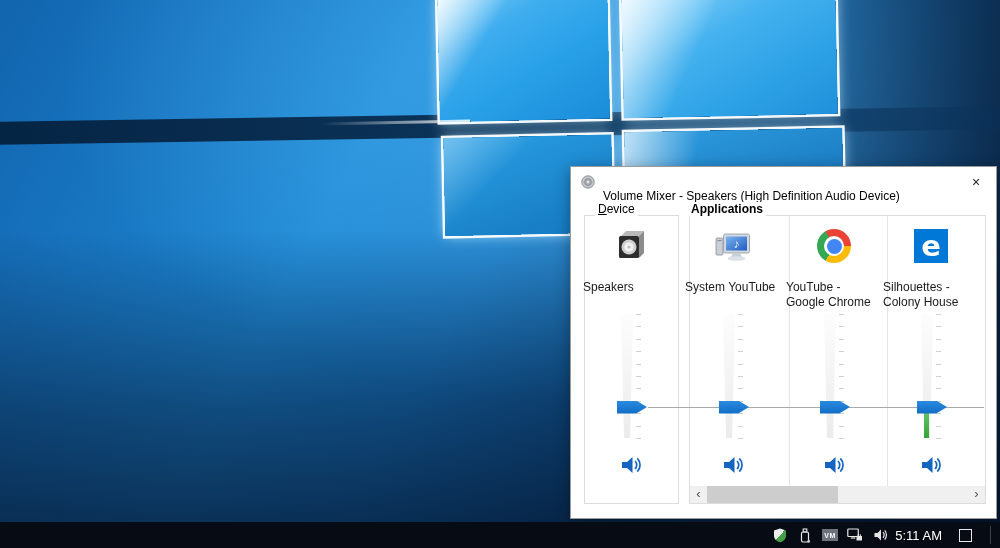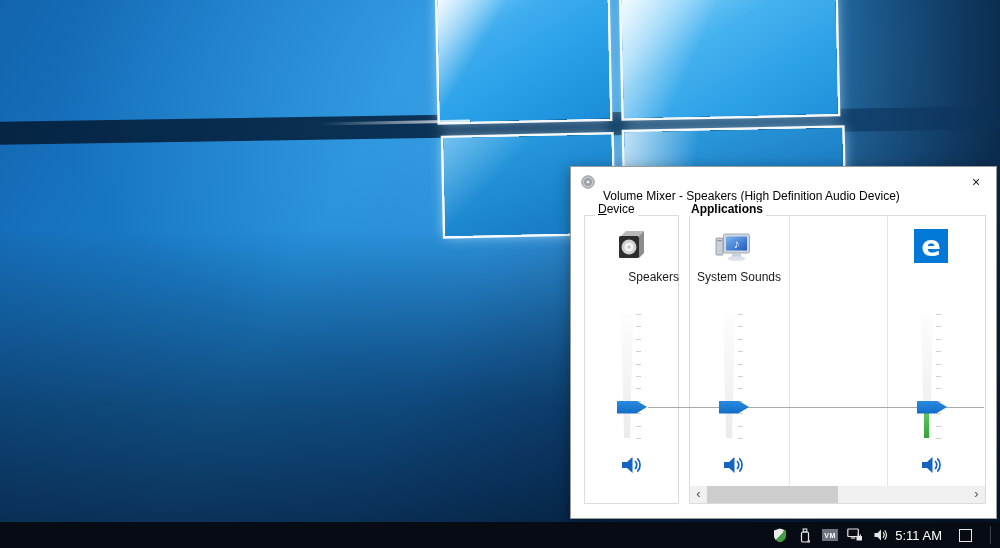--- a/index.html
+++ b/index.html
@@ -52,21 +52,21 @@
   .gb-label { position:absolute; top:5px; font-size:12px; color:#000; background:#fff; padding:0 3px; z-index:3;text-align:center; }
   #lbl-device { left:24px; }
   #lbl-device::first-letter { text-decoration:underline; }
   #lbl-apps { left:117px;font-weight:bold; }
 
   .col-sep { position:absolute; top:19px; width:1px; height:270px; background:#e4e4e4; }
 
   
   .channel { position:absolute; top:32px; width:96px; height:252px; }
   .app-icon-wrap { position:relative; width:34px; height:34px; margin:0 auto; }
-  .app-name { margin-top:7px; text-align:right; font-size:12px; line-height:15px; color:#1a1a1a; }
+  .app-name { margin-top:17px; text-align:left; font-size:12px; line-height:15px; color:#1a1a1a; }
 
   .track { position:absolute; left:38px; top:85px; width:12px; height:124px;
     background:linear-gradient(180deg,#fdfdfd,#ebebeb);
     clip-path:polygon(0 0, 100% 0, 76% 100%, 26% 100%);
     filter:drop-shadow(0 0 1px #c9c9c9); }
   .ticks { position:absolute; left:53px; top:85px; width:5px; height:125px;
     background:repeating-linear-gradient(180deg, #d0d0d0 0 1px, transparent 1px 12.4px); }
   .handle { position:absolute; left:34px; top:167px; width:30px; height:13px; z-index:2;
     background:linear-gradient(180deg,#2a8ae0,#0f6cc4);
     clip-path:polygon(0 0, 64% 0, 100% 50%, 64% 100%, 0 100%); }
@@ -186,39 +186,62 @@
             <rect x="2" y="9" width="7" height="17" rx="1" fill="#c9cfd6" stroke="#8a9099" stroke-width="0.8"></rect>
             <rect x="3.5" y="11" width="4" height="1.2" fill="#8a9099"></rect>
             <rect x="9.5" y="5" width="26" height="19" rx="1.8" fill="#d2d8df" stroke="#98a0aa" stroke-width="0.9"></rect>
             <rect x="12" y="7.5" width="21" height="14" fill="url(#scr)"></rect>
             <text x="22.5" y="19" font-size="12" fill="#eaf3ff" text-anchor="middle">♪</text>
             <polygon points="19,24 26,24 28,28 17,28" fill="#c9cfd6"></polygon>
             <ellipse cx="22.5" cy="29.5" rx="9" ry="2.3" fill="#dde2e8"></ellipse>
           </svg>
         </div>
         <div class="app-name">
-          <div>System Sounds</div>
+          <div>System YouTube</div>
           <div></div>
         </div>
         <div class="track"></div>
         <div class="ticks"></div>
         <div class="handle" style="top: 171.5px;"></div>
         <div class="mute-btn">
           <svg width="24" height="20" viewBox="0 0 24 20">
             <path d="M3 7 L8 7 L13.5 2 L13.5 18 L8 13 L3 13 Z" fill="#1565c0"></path>
             <path d="M16 6 A5.5 5.5 0 0 1 16 14" fill="none" stroke="#1565c0" stroke-width="1.7"></path>
             <path d="M18.3 3.4 A9.3 9.3 0 0 1 18.3 16.6" fill="none" stroke="#1565c0" stroke-width="1.7"></path>
           </svg>
         </div>
       </div>
 
+      <div class="channel" style="left:215px">
+        <div class="app-icon-wrap">
+          <div class="chrome-icon"></div>
+        </div>
+        <div class="app-name">
+          <div>YouTube -</div>
+          <div>Google Chrome</div>
+        </div>
+        <div class="track"></div>
+        <div class="ticks"></div>
+        <div class="handle" style="top: 171.5px;"></div>
+        <div class="mute-btn">
+          <svg width="24" height="20" viewBox="0 0 24 20">
+            <path d="M3 7 L8 7 L13.5 2 L13.5 18 L8 13 L3 13 Z" fill="#1565c0"></path>
+            <path d="M16 6 A5.5 5.5 0 0 1 16 14" fill="none" stroke="#1565c0" stroke-width="1.7"></path>
+            <path d="M18.3 3.4 A9.3 9.3 0 0 1 18.3 16.6" fill="none" stroke="#1565c0" stroke-width="1.7"></path>
+          </svg>
+        </div>
+      </div>
 
       <div class="channel" style="left:312px">
         <div class="app-icon-wrap">
           <div class="edge-icon">e</div>
+        </div>
+        <div class="app-name">
+          <div>Silhouettes -</div>
+          <div>Colony House</div>
         </div>
         <div class="track"></div>
         <div class="ticks"></div>
         <div class="meter-anchor">
             <div class="meter" style="height: 24.8px;"></div>
           </div>
         <div class="handle" style="top: 171.5px;"></div>
         <div class="mute-btn">
           <svg width="24" height="20" viewBox="0 0 24 20">
             <path d="M3 7 L8 7 L13.5 2 L13.5 18 L8 13 L3 13 Z" fill="#1565c0"></path>

